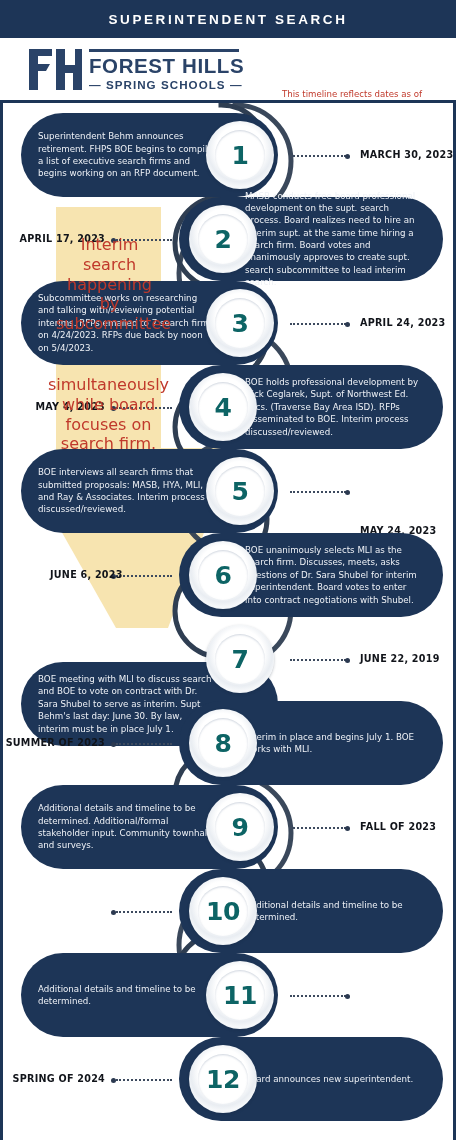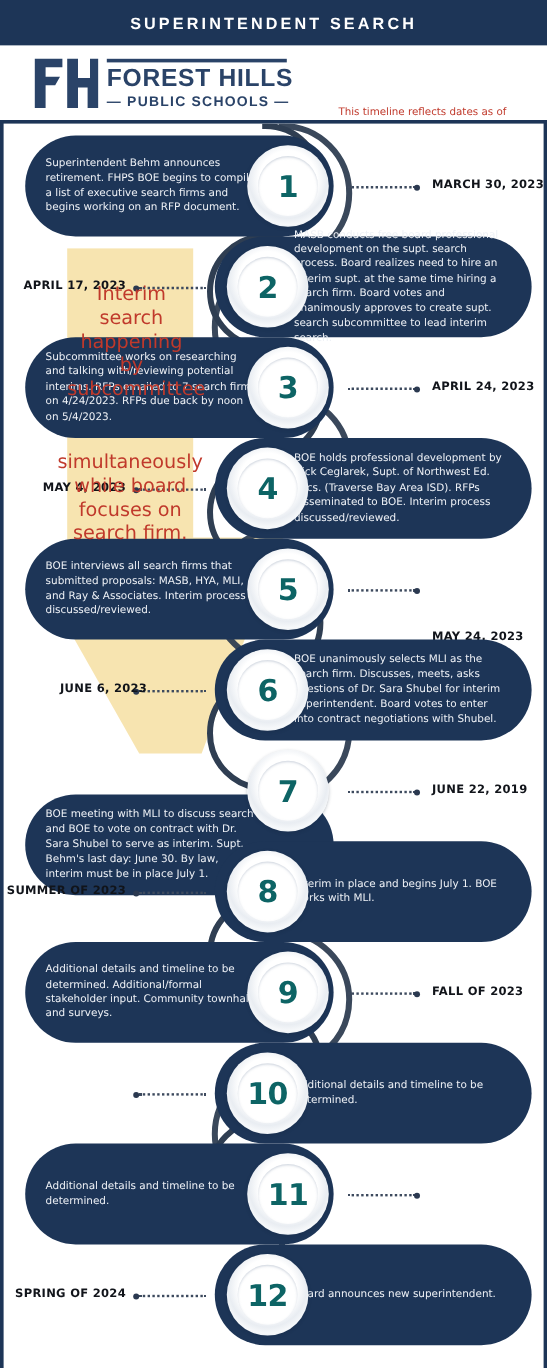--- a/index.html
+++ b/index.html
@@ -235,21 +235,21 @@
     <div class="logo-wrap">
       <div class="monogram">
         <svg width="55" height="47" viewBox="0 0 55 47" xmlns="http://www.w3.org/2000/svg">
           <path d="M2,3 L25,3 L25,10 L11,10 L11,18 L23,18 L19,25 L11,25 L11,44 L2,44 Z" fill="#2a4368"></path>
           <path d="M29,3 L38,3 L38,19 L48,19 L48,3 L55,3 L55,44 L46,44 L46,27 L38,27 L38,44 L29,44 Z" fill="#2a4368"></path>
         </svg>
       </div>
       <div class="wordmark">
         <div class="wm-rule"></div>
         <div class="wm-main">FOREST HILLS</div>
-        <div class="wm-sub">— PUBLIC SCHOOLS —</div>
+        <div class="wm-sub">— SPRING SCHOOLS —</div>
       </div>
     </div>
     <div class="notice">This timeline reflects dates as of June 12, 2023, and will be updated as the process moves forward.</div>
   </div>
 
   <div class="frame">
 
     <div class="hl-band"></div>
     <svg class="hl-funnel" style="left:0;top:0;width:453px;height:1040px;" xmlns="http://www.w3.org/2000/svg">
       <polygon points="53,350 158,350 158,419 113,525 53,419" fill="#f7e4b0"></polygon>

